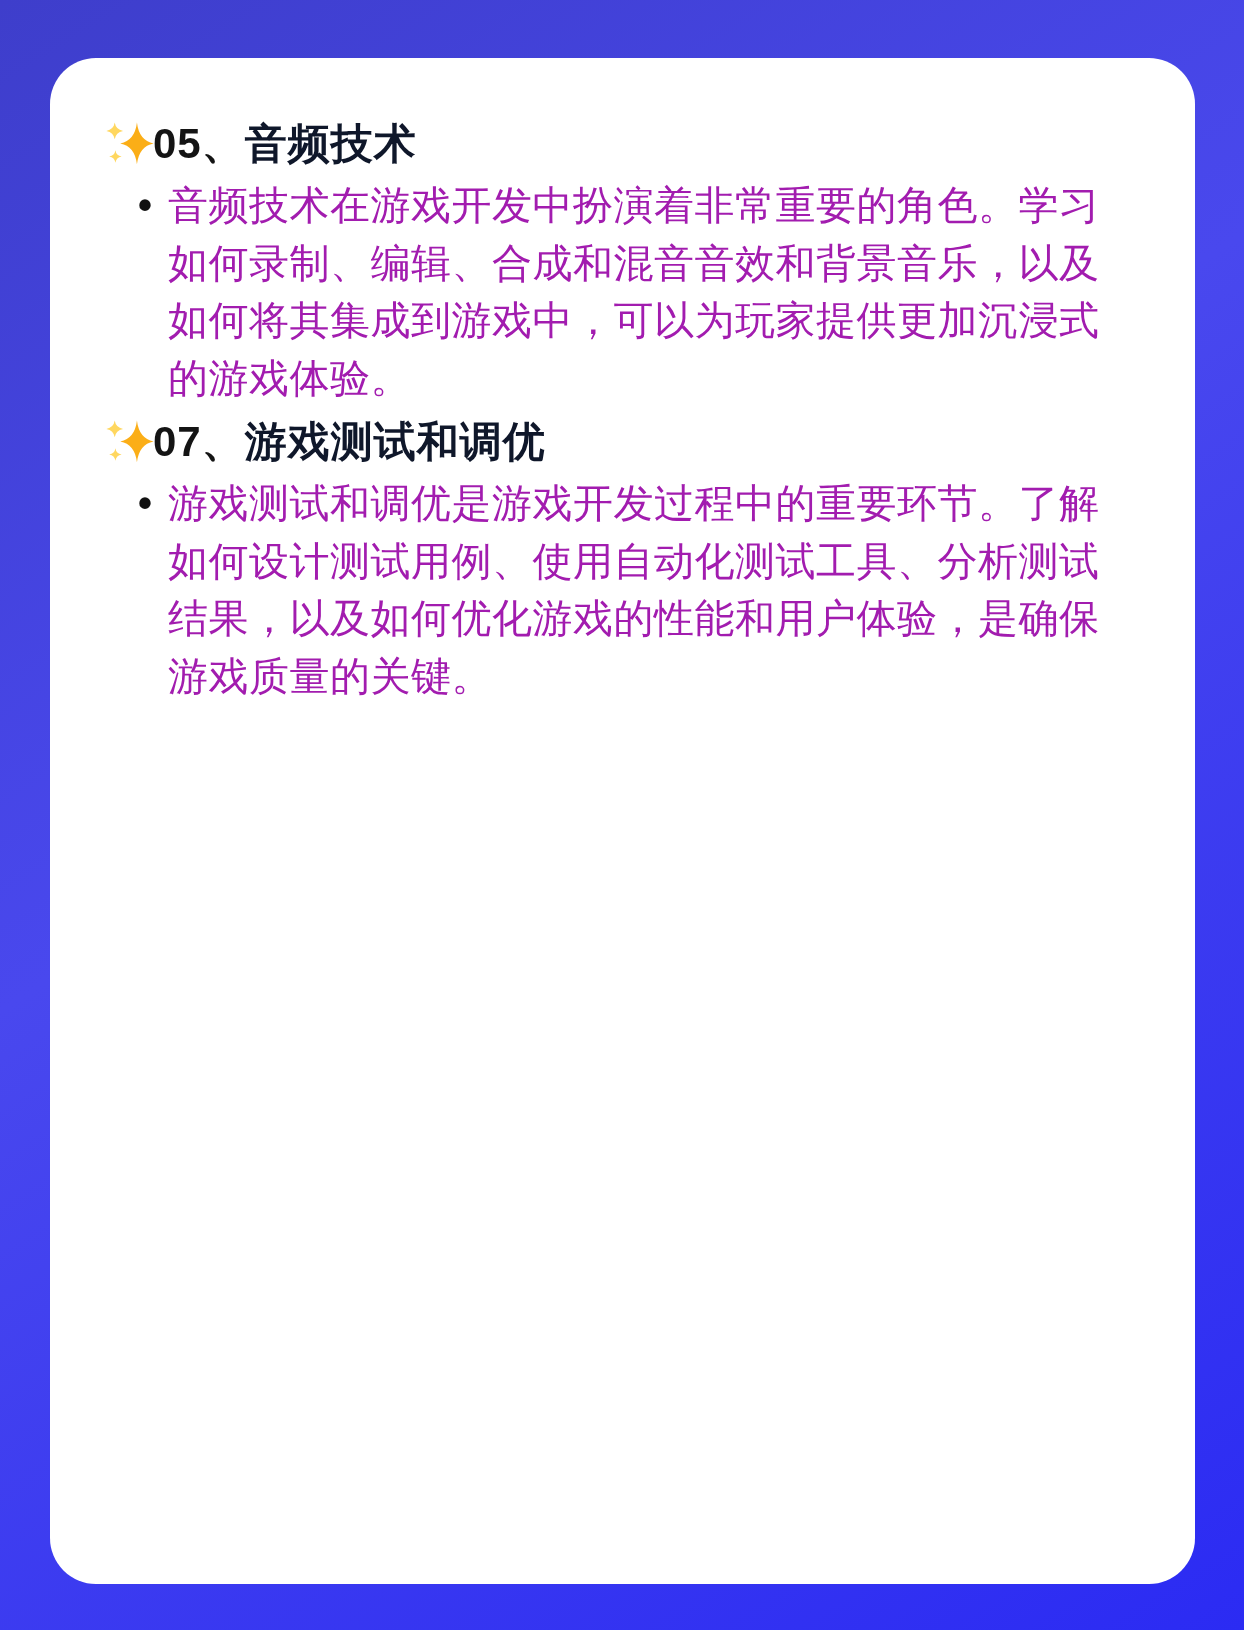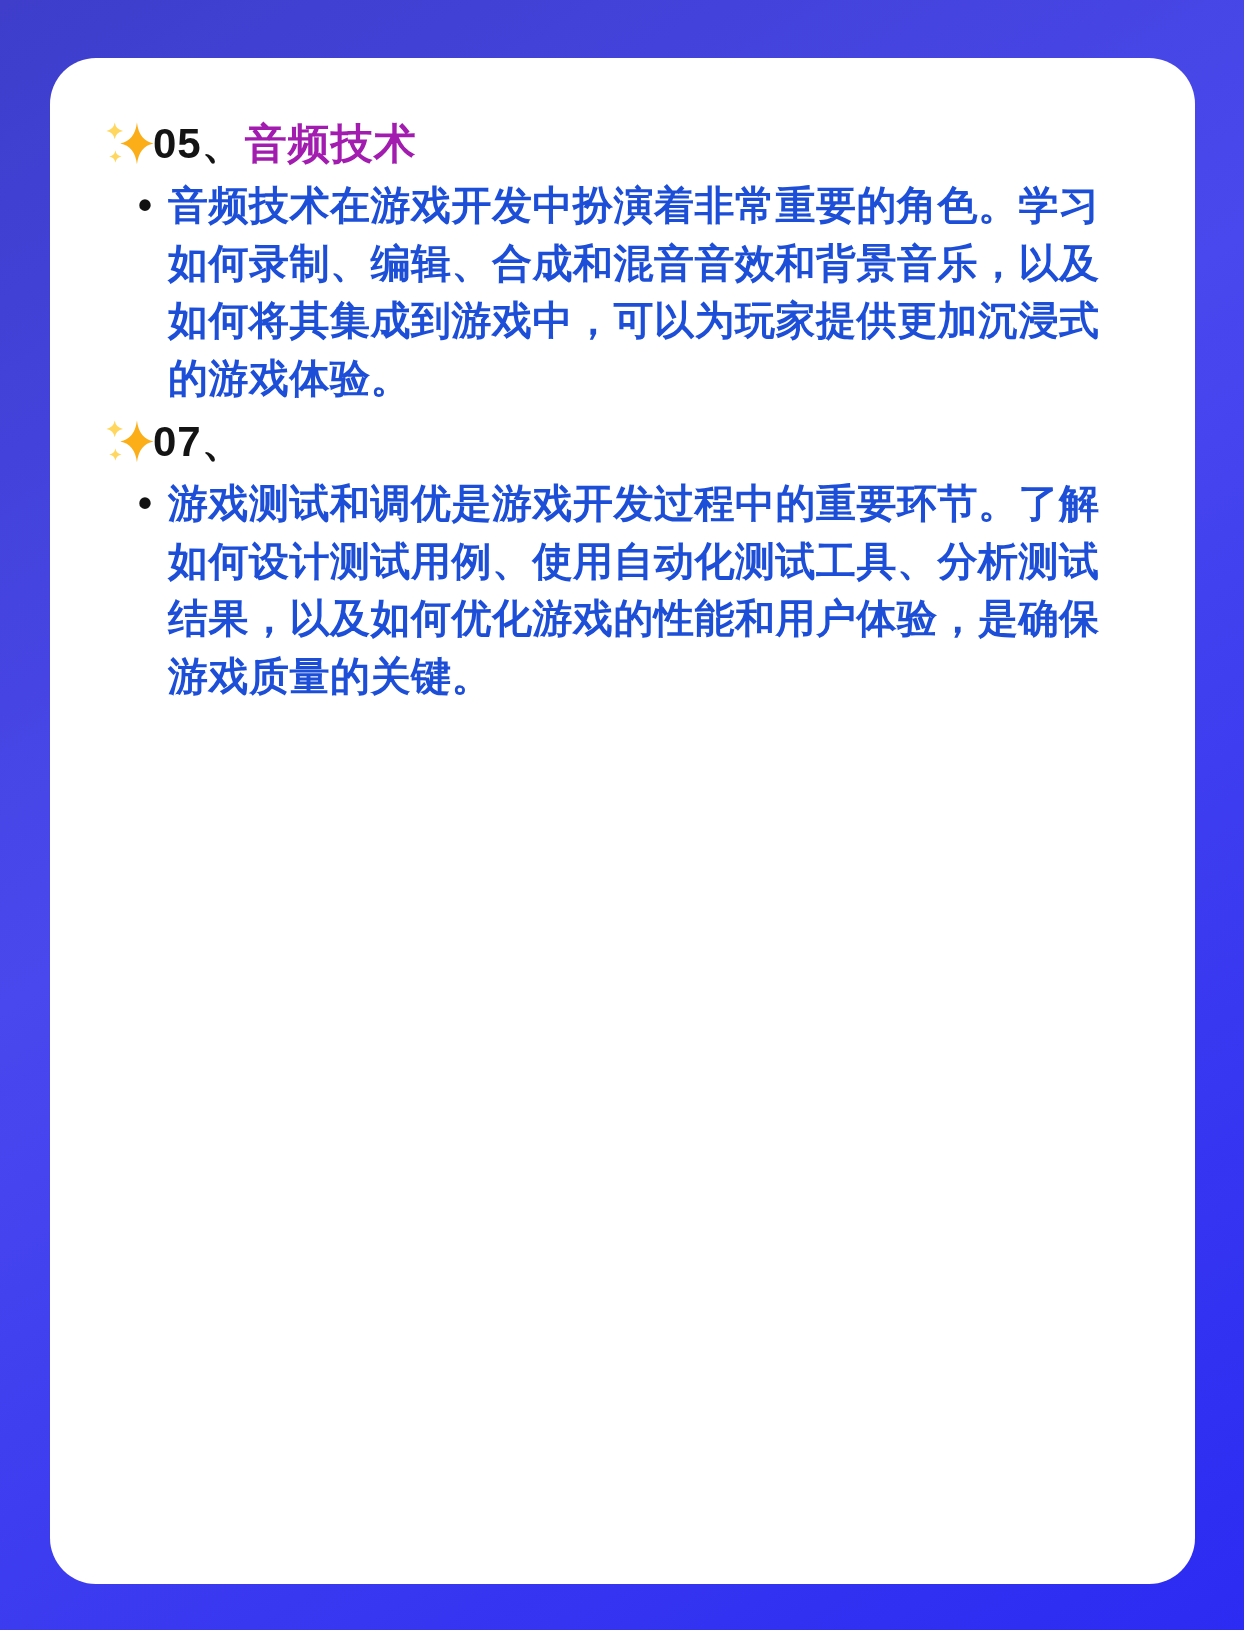--- a/index.html
+++ b/index.html
@@ -36,40 +36,40 @@
   }
   .sparkles {
     width: 50px;
     height: 52px;
     flex: 0 0 auto;
     margin-right: -2px;
     position: relative;
     top: -2px;
   }
   .heading-number { color: #141414; }
-  .heading-title  { color: #a21caf; }
+  .heading-title  { color: #0f172a; }
   .bullet-item {
     display: flex;
     align-items: flex-start;
     padding-left: 33px;
     margin: 2px 0 4px 0;
   }
   .bullet-dot {
     flex: 0 0 auto;
     width: 30px;
     font-size: 40px;
     font-weight: 700;
     line-height: 57px;
     color: #111111;
   }
   .bullet-text {
     font-size: 40px;
-    font-weight: 700;
+    font-weight: 400;
     line-height: 57.5px;
-    color: #1d4ed8;
+    color: #a21caf;
     letter-spacing: 0.5px;
     white-space: pre-line;
   }
 </style>
 </head>
 <body>
 
 <div class="card">
 
   <div class="section">
@@ -92,20 +92,21 @@
   </div>
 
   <div class="section">
     <div class="heading">
       <svg class="sparkles" viewBox="0 0 72 72" aria-hidden="true">
         <path d="M46 8 Q49 34 70 38 Q49 42 46 68 Q43 42 22 38 Q43 34 46 8 Z" fill="#fbae17"></path>
         <path d="M14 8 Q15.5 18 26 20 Q15.5 22 14 32 Q12.5 22 2 20 Q12.5 18 14 8 Z" fill="#ffd75f"></path>
         <path d="M15 48 Q16 55.5 24 57 Q16 58.5 15 66 Q14 58.5 6 57 Q14 55.5 15 48 Z" fill="#ffd75f"></path>
       </svg>
       <span class="heading-number">07、</span>
+      <span class="heading-title">游戏测试和调优</span>
     </div>
     <div class="bullet-item">
       <span class="bullet-dot">•</span>
       <div class="bullet-text">游戏测试和调优是游戏开发过程中的重要环节。了解
 如何设计测试用例、使用自动化测试工具、分析测试
 结果，以及如何优化游戏的性能和用户体验，是确保
 游戏质量的关键。</div>
     </div>
   </div>
 

